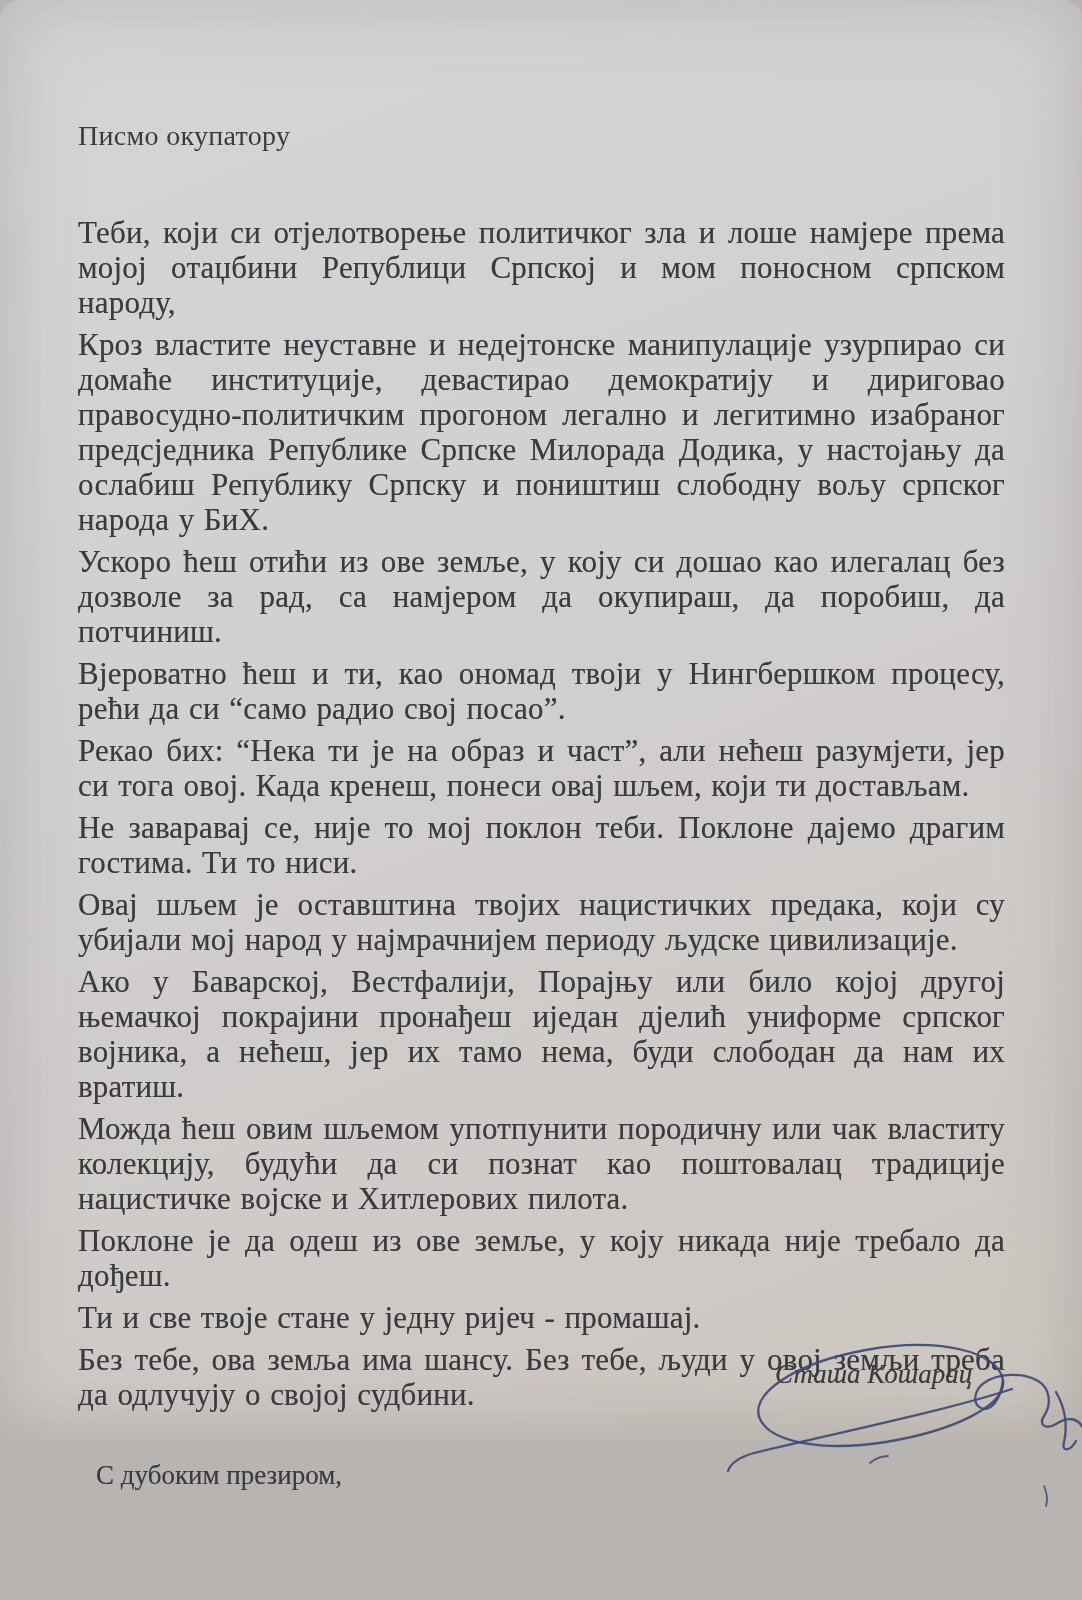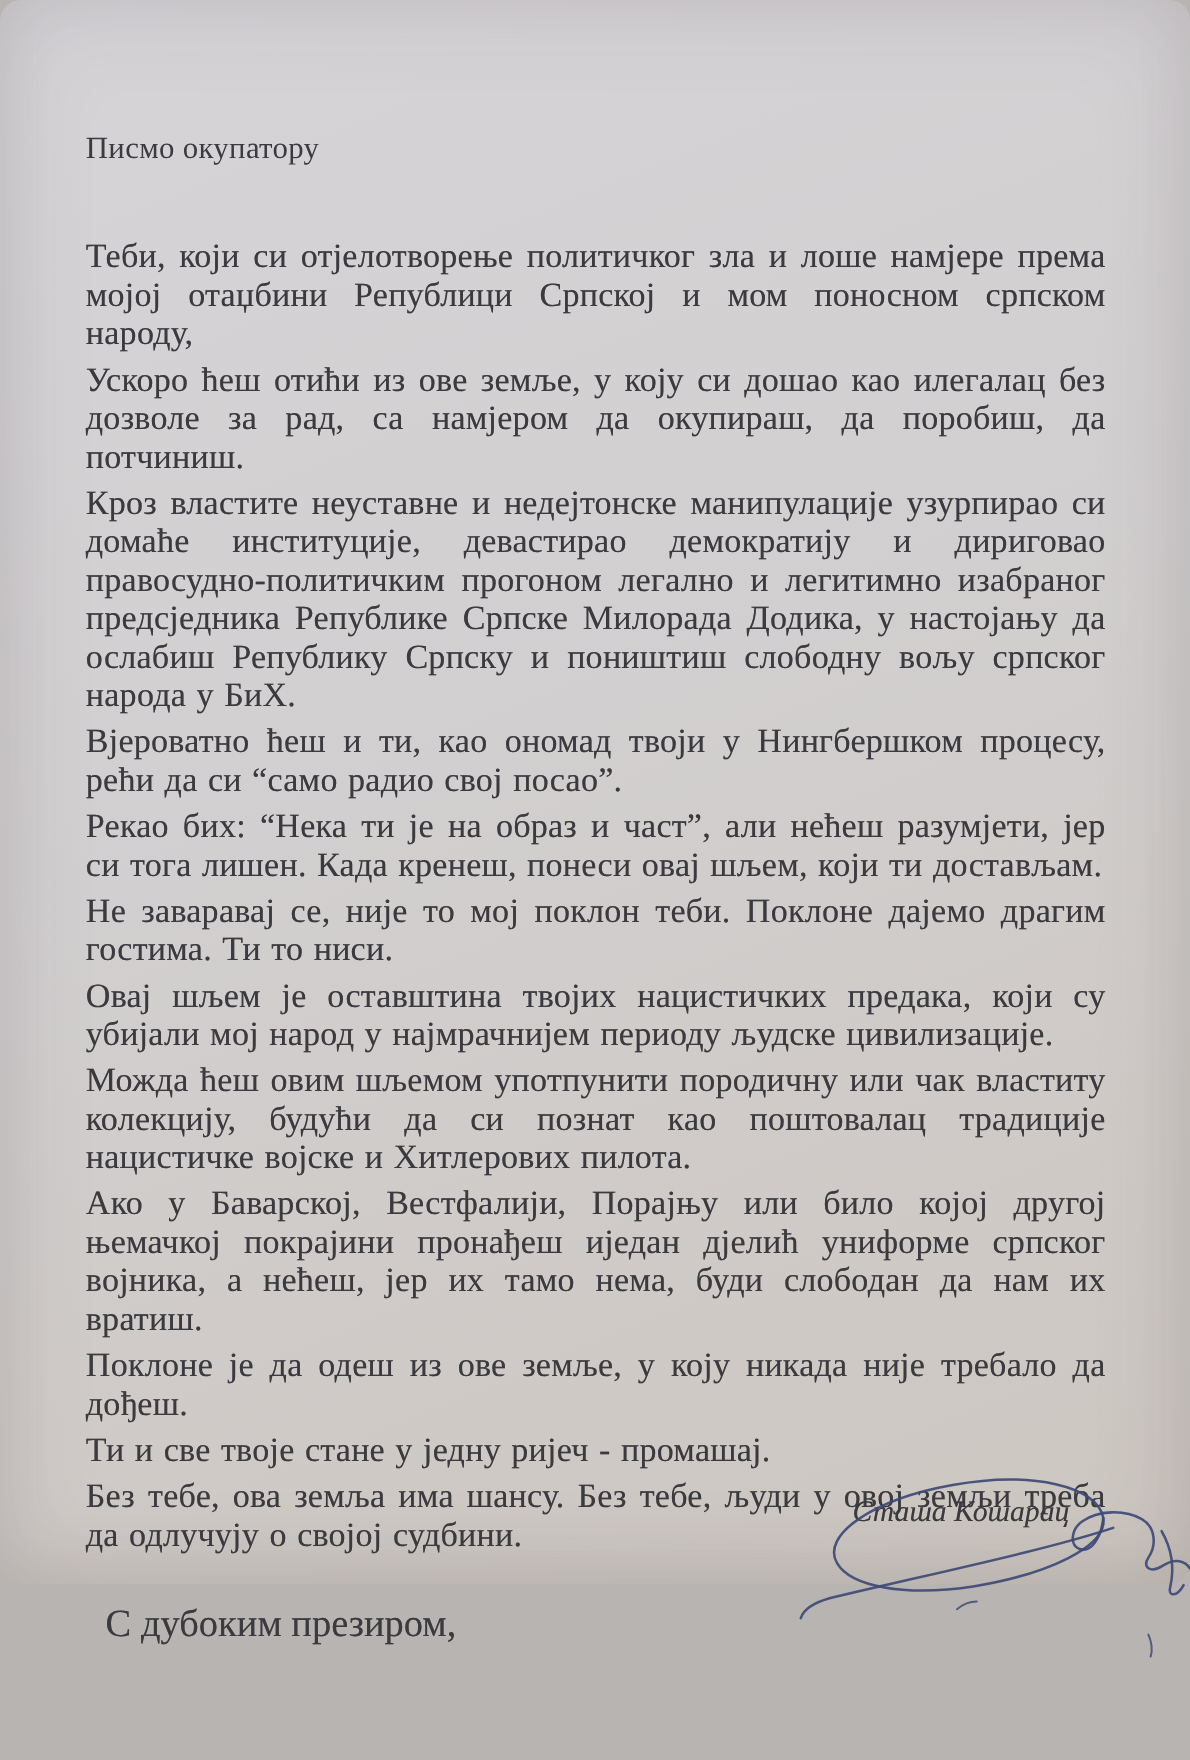--- a/index.html
+++ b/index.html
@@ -34,21 +34,21 @@
   .body-text p{
     font-size:31px;
     line-height:35px;
     margin:0 0 7px 0;
     text-align:justify;
     letter-spacing:0.2px;
     word-spacing:1.5px;
     text-shadow:0 0 0.6px rgba(58,58,63,0.55);
   }
   .closing{
-    font-size:35px;
+    font-size:27px;
     line-height:35px;
     margin:46px 0 0 0;
     padding-left:18px;
     text-shadow:0 0 0.6px rgba(58,58,63,0.55);
   }
   .signature-name{
     position:absolute;
     left:775px;top:1358px;
     font-size:27px;
     line-height:32px;
@@ -74,28 +74,28 @@
 </style>
 </head>
 <body>
 
 <div class="paper">
 
   <h1 class="title">Писмо окупатору</h1>
 
   <div class="body-text">
     <p>Теби, који си отјелотворење политичког зла и лоше намјере према мојој отаџбини Републици Српској и мом поносном српском народу,</p>
+    <p>Кроз властите неуставне и недејтонске манипулације узурпирао си домаће институције, девастирао демократију и дириговао правосудно-политичким прогоном легално и легитимно изабраног предсједника Републике Српске Милорада Додика, у настојању да ослабиш Републику Српску и поништиш слободну вољу српског народа у БиХ.</p>
     <p>Ускоро ћеш отићи из ове земље, у коју си дошао као илегалац без дозволе за рад, са намјером да окупираш, да поробиш, да потчиниш.</p>
-    <p>Кроз властите неуставне и недејтонске манипулације узурпирао си домаће институције, девастирао демократију и дириговао правосудно-политичким прогоном легално и легитимно изабраног предсједника Републике Српске Милорада Додика, у настојању да ослабиш Републику Српску и поништиш слободну вољу српског народа у БиХ.</p>
     <p>Вјероватно ћеш и ти, као ономад твоји у Нингбершком процесу, рећи да си “само радио свој посао”.</p>
-    <p>Рекао бих: “Нека ти је на образ и част”, али нећеш разумјети, јер си тога лишен. Када кренеш, понеси овај шљем, који ти достављам.</p>
+    <p>Рекао бих: “Нека ти је на образ и част”, али нећеш разумјети, јер си тога овој. Када кренеш, понеси овај шљем, који ти достављам.</p>
     <p>Не заваравај се, није то мој поклон теби. Поклоне дајемо драгим гостима. Ти то ниси.</p>
     <p>Овај шљем је оставштина твојих нацистичких предака, који су убијали мој народ у најмрачнијем периоду људске цивилизације.</p>
+    <p>Ако у Баварској, Вестфалији, Порајњу или било којој другој њемачкој покрајини пронађеш иједан дјелић униформе српског војника, а нећеш, јер их тамо нема, буди слободан да нам их вратиш.</p>
     <p>Можда ћеш овим шљемом употпунити породичну или чак властиту колекцију, будући да си познат као поштовалац традиције нацистичке војске и Хитлерових пилота.</p>
-    <p>Ако у Баварској, Вестфалији, Порајњу или било којој другој њемачкој покрајини пронађеш иједан дјелић униформе српског војника, а нећеш, јер их тамо нема, буди слободан да нам их вратиш.</p>
     <p>Поклоне је да одеш из ове земље, у коју никада није требало да дођеш.</p>
     <p>Ти и све твоје стане у једну ријеч - промашај.</p>
     <p>Без тебе, ова земља има шансу. Без тебе, људи у овој земљи треба да одлучују о својој судбини.</p>
   </div>
 
   <div class="closing">С дубоким презиром,</div>
 
   <div class="signature-name">Сташа Кошарац</div>
 
   <svg class="pen" viewBox="0 0 1082 1600" aria-hidden="true">

